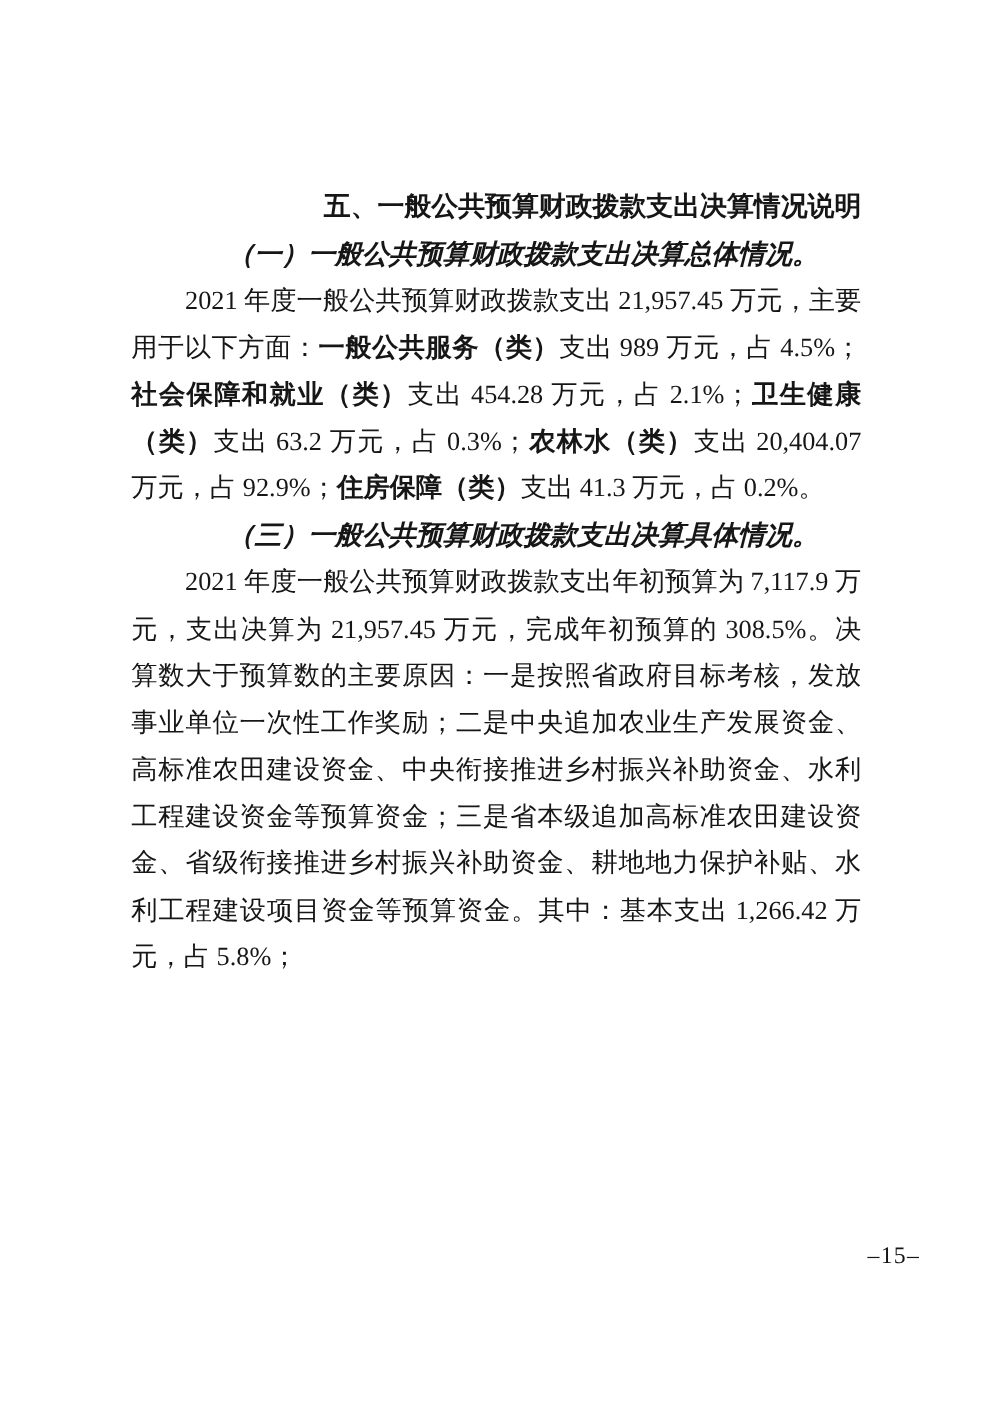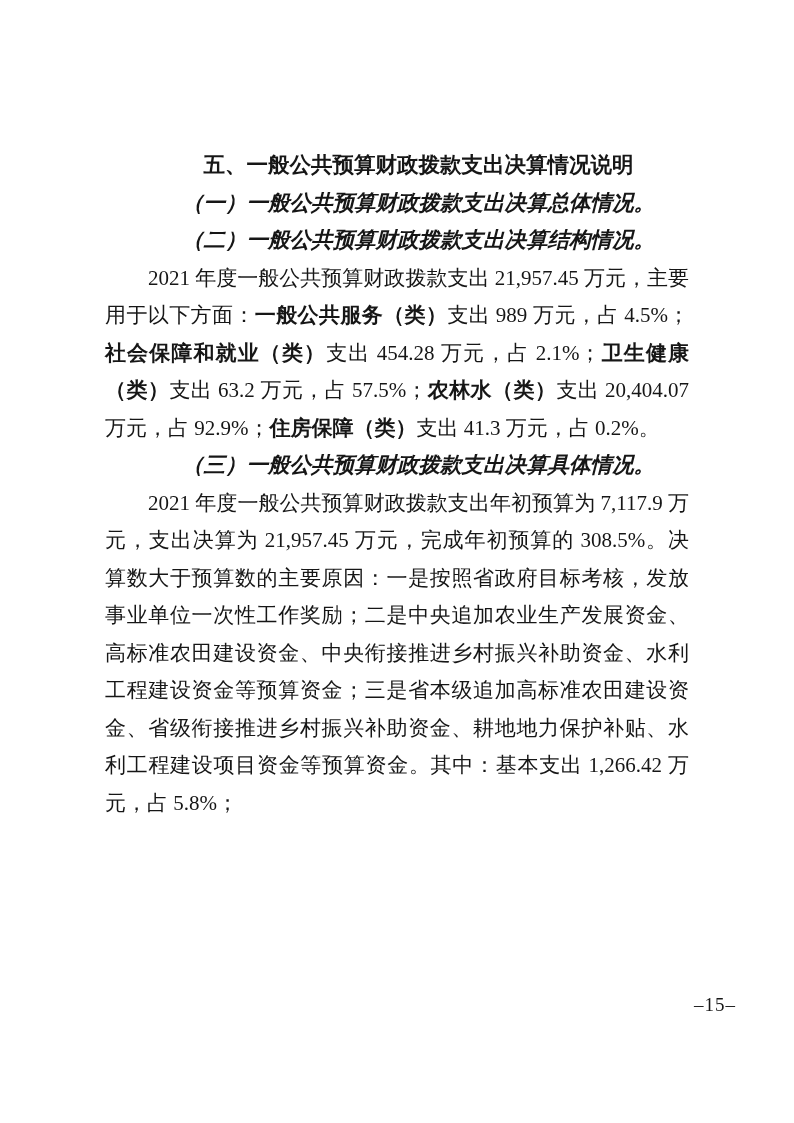--- a/index.html
+++ b/index.html
@@ -26,21 +26,21 @@
     text-align: justify;
     color: #161616;
   }
   .doc h1 {
     margin: 0;
     font-family: "Liberation Sans", "DejaVu Sans", sans-serif;
     font-size: 21.5px;
     font-weight: 700;
     line-height: 37.5px;
     text-indent: 43px;
-    text-align: center;
+    text-align: right;
   }
   .doc h2 {
     margin: 0;
     font-family: "Liberation Serif", "DejaVu Serif", serif;
     font-size: 21.5px;
     font-weight: 700;
     line-height: 37.5px;
     text-indent: 43px;
     text-align: center;
     font-style: italic;
@@ -69,24 +69,23 @@
 <body>
 
 <div class="page">
   <div class="doc">
 
     <h1>五、一般公共预算财政拨款支出决算情况说明</h1>
 
     <h2>（一）一般公共预算财政拨款支出决算总体情况。</h2>
 
 
-    <h2>（二）一般公共预算财政拨款支出决算结构情况。</h2>
 
     <p>
-      <span>2021 年度一般公共预算财政拨款支出 21,957.45 万元，主要用于以下方面：</span><b>一般公共服务（类）</b><span>支出 989 万元，占 4.5%；</span><b>社会保障和就业（类）</b><span>支出 454.28 万元，占 2.1%；</span><b>卫生健康（类）</b><span>支出 63.2 万元，占 57.5%；</span><b>农林水（类）</b><span>支出 20,404.07 万元，占 92.9%；</span><b>住房保障（类）</b><span>支出 41.3 万元，占 0.2%。</span>
+      <span>2021 年度一般公共预算财政拨款支出 21,957.45 万元，主要用于以下方面：</span><b>一般公共服务（类）</b><span>支出 989 万元，占 4.5%；</span><b>社会保障和就业（类）</b><span>支出 454.28 万元，占 2.1%；</span><b>卫生健康（类）</b><span>支出 63.2 万元，占 0.3%；</span><b>农林水（类）</b><span>支出 20,404.07 万元，占 92.9%；</span><b>住房保障（类）</b><span>支出 41.3 万元，占 0.2%。</span>
     </p>
 
     <h2>（三）一般公共预算财政拨款支出决算具体情况。</h2>
 
     <p>2021 年度一般公共预算财政拨款支出年初预算为 7,117.9 万元，支出决算为 21,957.45 万元，完成年初预算的 308.5%。决算数大于预算数的主要原因：一是按照省政府目标考核，发放事业单位一次性工作奖励；二是中央追加农业生产发展资金、高标准农田建设资金、中央衔接推进乡村振兴补助资金、水利工程建设资金等预算资金；三是省本级追加高标准农田建设资金、省级衔接推进乡村振兴补助资金、耕地地力保护补贴、水利工程建设项目资金等预算资金。其中：基本支出 1,266.42 万元，占 5.8%；</p>
 
   </div>
 
   <div class="page-num">–15–</div>
 </div>

